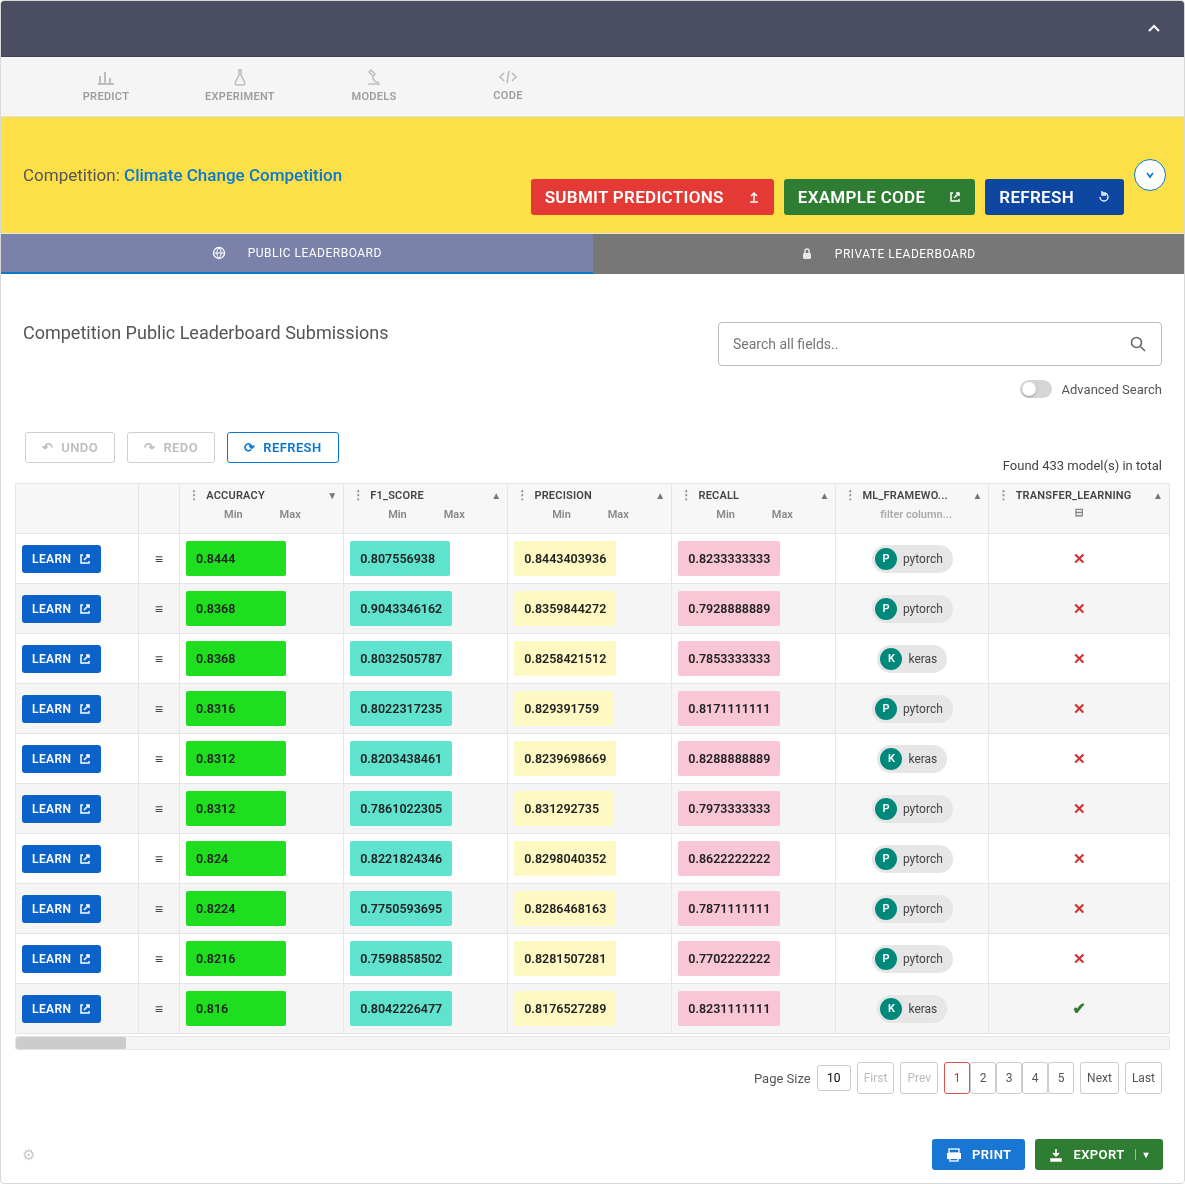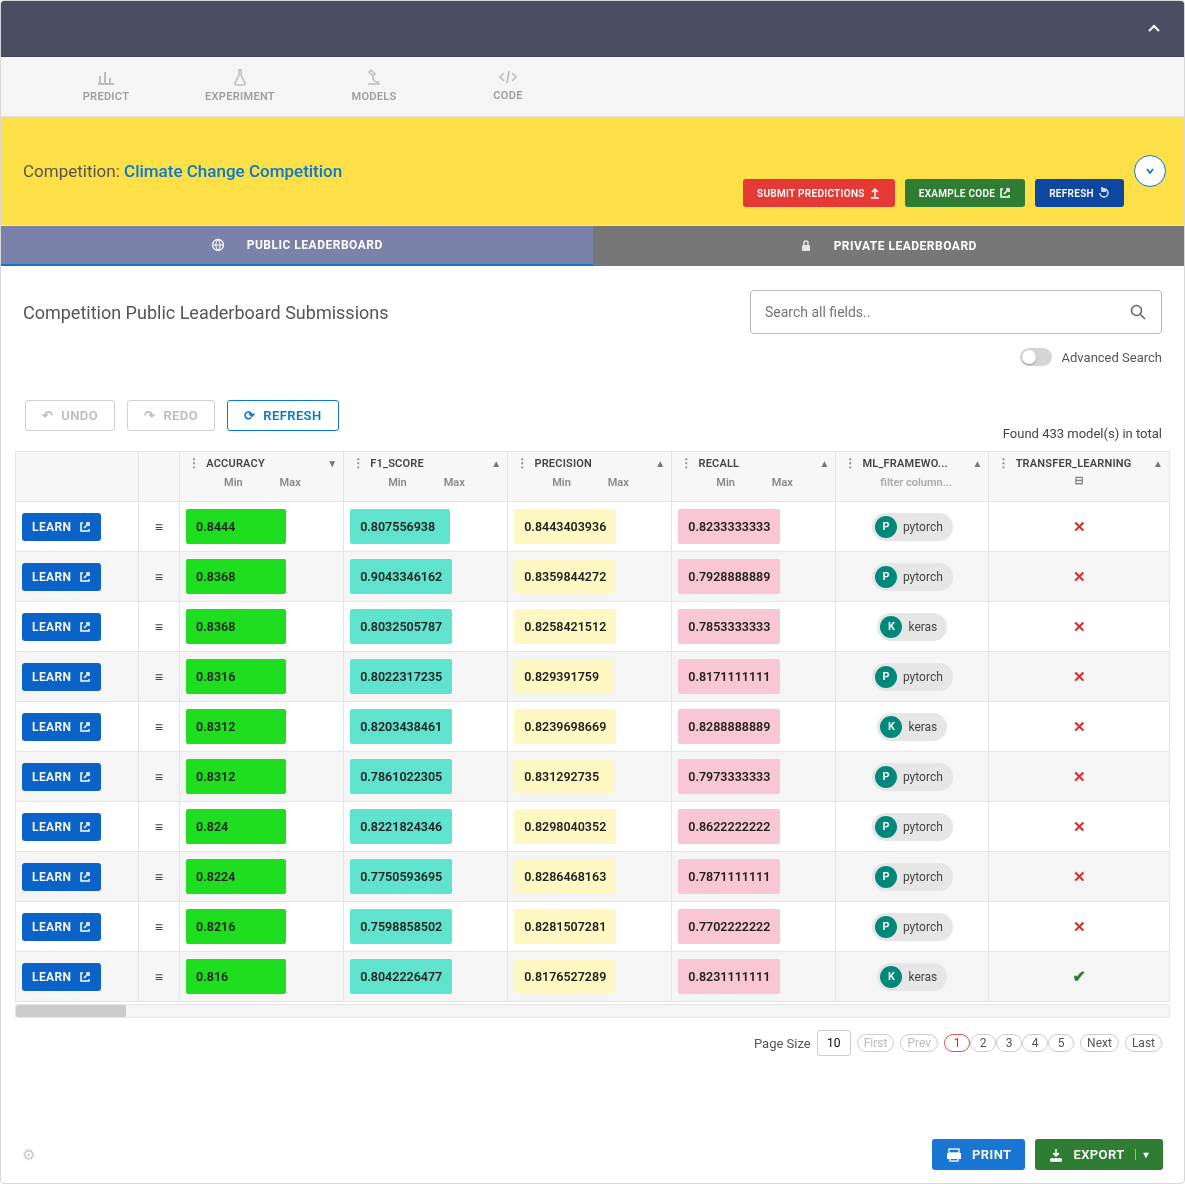--- a/index.html
+++ b/index.html
@@ -10,34 +10,34 @@
 
 .navtabs { display:flex; background:#f5f5f5; border-bottom:1px solid #e0e0e0; height:60px; align-items:stretch; padding-left:38px; }
 .navtab { width:134px; display:flex; flex-direction:column; align-items:center; justify-content:center; font-size:11px; font-weight:600; color:#9e9e9e; letter-spacing:0.3px; cursor:pointer; border-bottom:2px solid transparent; gap:4px;}
 .navtab.active { color:#2e7d32; border-bottom-color:#2e7d32; }
 .navtab .ico { font-size:18px; }
 
 .comp-header { display:flex; align-items:center; justify-content:space-between; padding:18px 18px 18px 22px; background:#fde047; border-bottom:1px solid #e5e5e5;}
 .comp-title { font-size:17px; color:#555;}
 .comp-title .link { color:#0b78d0; font-weight:500; }
 .comp-actions { display:flex; gap:10px; align-items:center; }
-.btn { display:inline-flex; align-items:center; gap:4px; padding:8px 14px; font-size:10px; font-weight:600; color:#fff; border:none; border-radius:3px; cursor:pointer; letter-spacing:0.3px;margin-top:44px; }
+.btn { display:inline-flex; align-items:center; gap:24px; padding:8px 14px; font-size:17px; font-weight:600; color:#fff; border:none; border-radius:3px; cursor:pointer; letter-spacing:0.3px;margin-top:44px; }
 .btn.red { background:#e53935; }
 .btn.green { background:#2e7d32; }
 .btn.blue { background:#0d47a1; }
 .circle-btn { width:32px; height:32px; border-radius:50%; border:1px solid #0b78d0; background:#fff; color:#0b78d0; display:flex; align-items:center; justify-content:center; cursor:pointer; font-size:12px;}
 
 .lb-tabs { display:flex; height:40px; }
-.lb-tab { flex:1; display:flex; align-items:center; justify-content:center; gap:22px; font-size:12px; font-weight:700; color:#fff; cursor:pointer; letter-spacing:0.5px; }
+.lb-tab { flex:1; display:flex; align-items:center; justify-content:center; gap:22px; font-size:12px; font-weight:400; color:#fff; cursor:pointer; letter-spacing:0.5px; }
 .lb-tab.active { background:#7a82aa; border-bottom:2px solid #0b78d0;}
 .lb-tab.inactive { background:#777; }
 
 .mid-row { display:flex; align-items:center; justify-content:space-between; padding:24px 22px 6px 22px; }
 .mid-row h2 { font-size:18px; font-weight:400; color:#555;}
-.search-wrap { display:flex; align-items:center; border:1px solid #bbb; border-radius:4px; width:412px; height:44px; padding:0 14px; color:#666; }
+.search-wrap { display:flex; align-items:center; border:1px solid #bbb; border-radius:4px; width:444px; height:44px; padding:0 14px; color:#666;margin-top:24px; }
 .search-wrap input { flex:1; border:none; outline:none; font-size:14px; color:#333; background:transparent;}
 .adv-row { display:flex; justify-content:flex-end; align-items:center; gap:10px; padding:8px 22px 14px 22px; font-size:13px; color:#555;}
 .toggle { width:32px; height:18px; border-radius:9px; background:#d5d5d5; position:relative;}
 .toggle::after{ content:""; position:absolute; width:14px; height:14px; border-radius:50%; background:#fff; top:2px; left:2px; box-shadow:0 1px 2px rgba(0,0,0,.3);}
 
 .toolbar-row { display:flex; align-items:center; justify-content:space-between; padding:10px 22px 10px 24px; }
 .toolbar-left { display:flex; gap:12px; }
 .tbtn { display:inline-flex; align-items:center; gap:8px; padding:7px 16px; font-size:13px; font-weight:600; border:1px solid #d0d0d0; background:#fff; border-radius:3px; cursor:pointer; color:#bdbdbd; letter-spacing:0.4px;}
 .tbtn.ref { color:#0b78d0; border-color:#0b78d0;}
 .total-lbl { font-size:13px; color:#444;margin-top:36px; }
@@ -64,21 +64,21 @@
 
 .fw-chip { display:inline-flex; align-items:center; gap:6px; background:#e6e6e6; border-radius:14px; padding:3px 10px 3px 3px; font-size:12px; color:#444;}
 .fw-chip .av{ width:22px; height:22px; border-radius:50%; background:#00897b; color:#fff; display:flex; align-items:center; justify-content:center; font-size:11px; font-weight:600;}
 .tl-x { color:#d32f2f; font-weight:700; font-size:15px; text-align:center; display:block;}
 .tl-c { color:#2e7d32; font-weight:700; font-size:16px; text-align:center; display:block;}
 
 .hscroll { height:14px; background:#f5f5f5; border:1px solid #e5e5e5; margin:2px 14px 0 14px; border-radius:2px; position:relative;}
 .hscroll .thumb { position:absolute; left:0; top:0; width:110px; height:100%; background:#ccc; border-radius:2px;}
 
 .pager { display:flex; justify-content:flex-end; align-items:center; gap:6px; padding:12px 22px 0 22px; font-size:13px; color:#555;}
-.pager .pbtn { border:1px solid #ccc; background:#fff; border-radius:11px; min-width:26px; height:18px; display:inline-flex; align-items:center; justify-content:center; font-size:12px; color:#555; cursor:pointer; padding:0 6px;}
+.pager .pbtn { border:1px solid #ccc; background:#fff; border-radius:3px; min-width:26px; height:32px; display:inline-flex; align-items:center; justify-content:center; font-size:12px; color:#555; cursor:pointer; padding:0 6px;}
 .pager .pbtn.active { border-color:#d9534f; color:#d32f2f;}
 .pager .pbtn.dis { color:#bbb; }
 .pager input{ width:34px; height:26px; border:1px solid #ccc; border-radius:3px; text-align:center; font-size:12px;}
 
 .footer { position:absolute; left:0; right:0; bottom:0; display:flex; justify-content:space-between; align-items:center; padding:12px 22px 14px 22px; }
 .footer .gear { color:#c9c9c9; font-size:15px;}
 .footer .fbtns { display:flex; gap:10px;}
 .fbtn { display:inline-flex; align-items:center; gap:10px; border:none; border-radius:3px; padding:8px 14px; font-size:13px; font-weight:600; color:#fff; cursor:pointer; letter-spacing:0.4px;}
 .fbtn.blue{ background:#1976d2;}
 .fbtn.green{ background:#2e7d32;}

